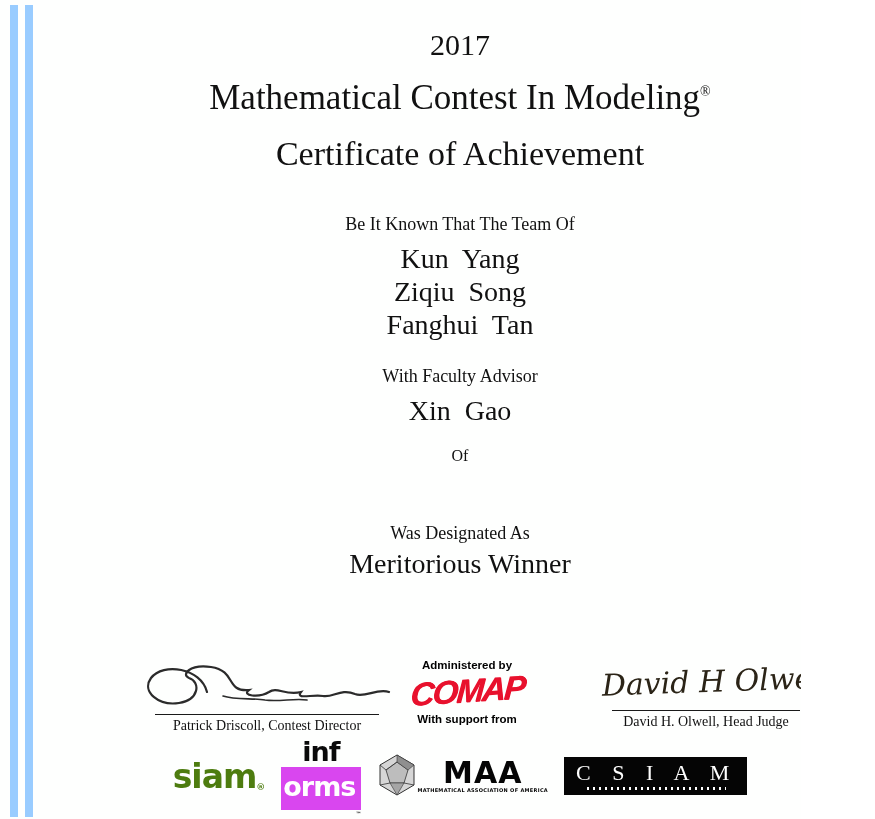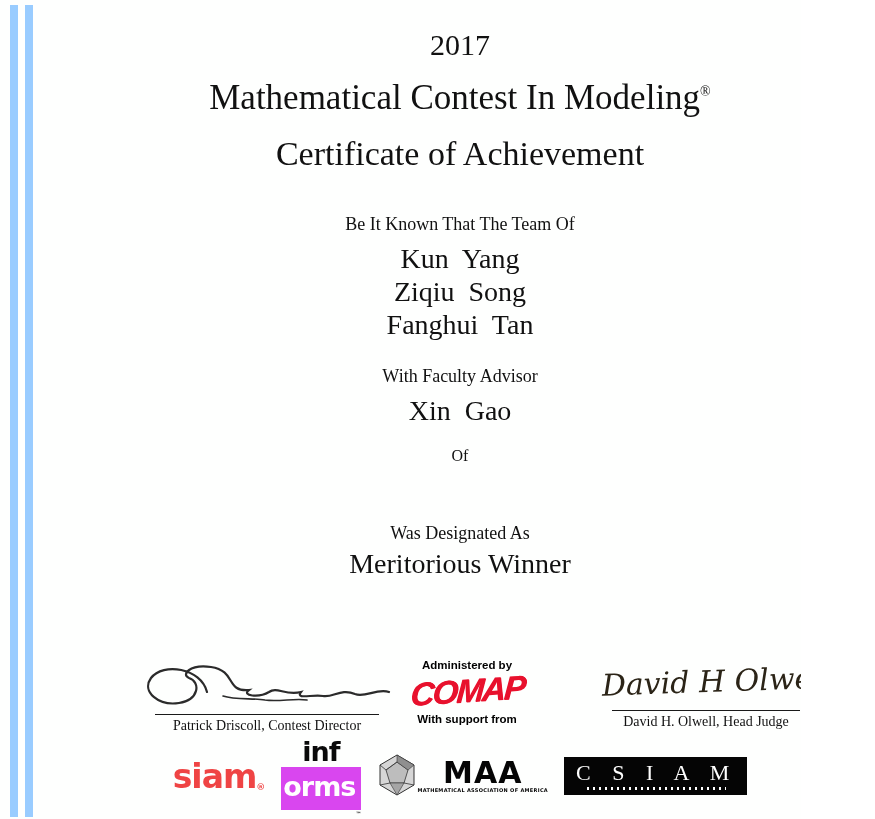--- a/index.html
+++ b/index.html
@@ -22,21 +22,21 @@
   .admin-label, .support-label { font-size:11.5px; font-weight:bold; color:#000; }
   .comap {
     font-family:"Liberation Sans", sans-serif; font-weight:bold; font-style:italic;
     font-size:33px; letter-spacing:-2px; transform:skewX(-8deg) rotate(-4deg);
     display:inline-block; line-height:1.05; text-shadow:0.5px 0.5px 0;
   }
   
   .logos { position:absolute; top:750px; left:45px; width:830px; height:52px;
     display:flex; justify-content:center; align-items:center; gap:16px;
     font-family:"DejaVu Sans", sans-serif; }
-  .siam { font-weight:800; font-size:33px; letter-spacing:-1px; color:#ef4444; display:flex; align-items:flex-end; }
+  .siam { font-weight:800; font-size:33px; letter-spacing:-1px; color:#4d7c0f; display:flex; align-items:flex-end; }
   .siam .reg { font-size:9px; padding-bottom:4px; }
   .informs { display:flex; align-items:center; font-weight:800; font-style:normal;flex-direction:column; }
   .informs .inf { font-size:27px; color:#0a0a0a; letter-spacing:-1px; }
   .informs .orms-box { background:#d946ef; color:#fff; font-size:27px; letter-spacing:-1px; padding:4px 6px 8px 2px; margin-left:1px; }
   .informs .tm { font-size:6px; color:#0a0a0a; align-self:flex-end; }
   .maa { display:flex; align-items:center; }
   .maa-txt { display:flex; flex-direction:column; align-items:center; }
   .maa-name { font-weight:900; font-size:30px; letter-spacing:1px; line-height:0.95; color:#050505; }
   .maa-sub { font-size:5px; font-weight:bold; letter-spacing:0.3px; color:#050505; white-space:nowrap; }
   .csiam { background:#050505; color:#fff; padding:5px 10px 4px 12px; text-align:center; }

